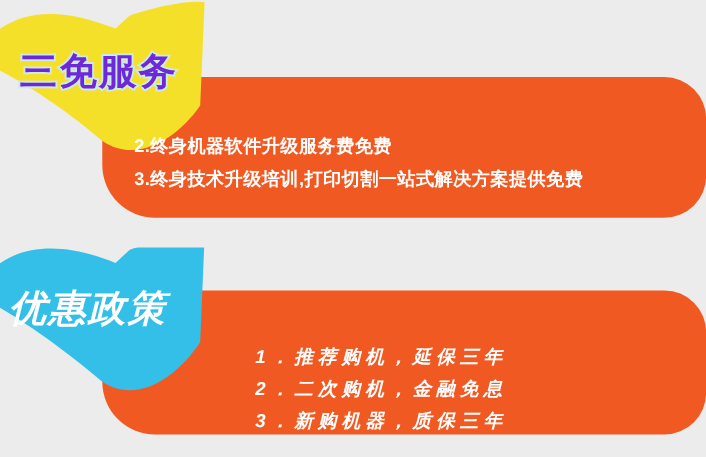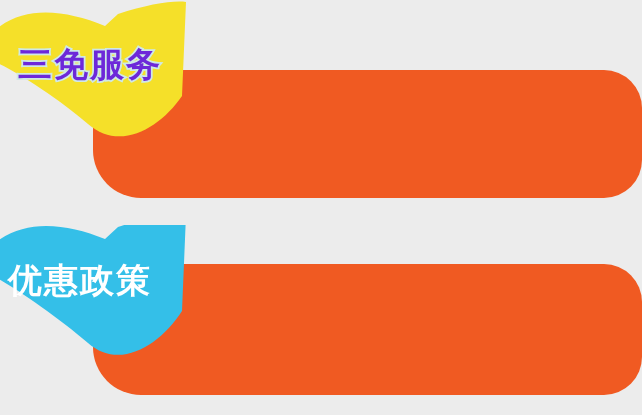--- a/index.html
+++ b/index.html
@@ -21,21 +21,21 @@
     overflow: hidden;
   }
 
   
   .section {
     position: absolute;
     left: 0;
     width: 642px;
   }
   .section-1 { top: 0;   height: 210px; }
-  .section-2 { top: 225px; height: 190px; }
+  .section-2 { top: 225px; height: 190px; font-style: italic; }
 
   .ribbon-svg {
     position: absolute;
     left: 0;
     top: 0;
     width: 215px;
     height: 180px;
     z-index: 2;
     pointer-events: none;
   }
@@ -120,36 +120,45 @@
                L 118 14
                C 148 4, 175 0, 186 2
                L 182 96
                C 160 128, 120 152, 88 124
                C 58 98, 14 70, -5 62
                Z" fill="#f5e029"></path>
     </svg>
 
     <div class="ribbon-title title-1">三免服务</div>
 
+    <div class="panel-text list-1">
+      <span class="list-line">2.终身机器软件升级服务费免费</span>
+      <span class="list-line">3.终身技术升级培训,打印切割一站式解决方案提供免费</span>
+    </div>
 
   </div>
 
   <div class="section section-2">
 
     <div class="panel panel-2"></div>
 
     <svg class="ribbon-svg" viewBox="0 0 215 180">
       <path d="M -5 18
                C 25 -6, 65 -2, 105 14
                L 118 2
                C 148 -8, 175 -12, 186 -10
                L 182 86
                C 160 120, 120 146, 88 118
                C 58 92, 14 62, -5 52
                Z" fill="#34bfe8"></path>
     </svg>
 
     <div class="ribbon-title title-2">优惠政策</div>
 
+    <div class="panel-text list-2">
+      <span class="list-line">1．推荐购机，延保三年</span>
+      <span class="list-line">2．二次购机，金融免息</span>
+      <span class="list-line">3．新购机器，质保三年</span>
+    </div>
 
   </div>
 
 </div>
 
 </body></html>

